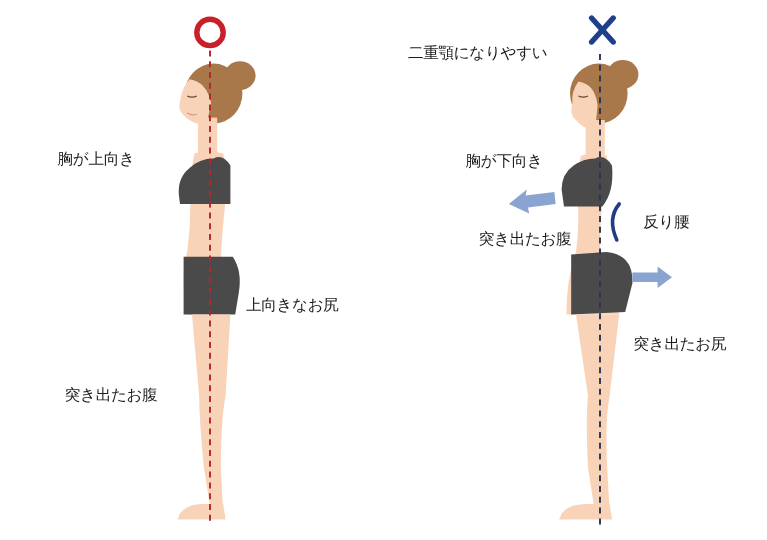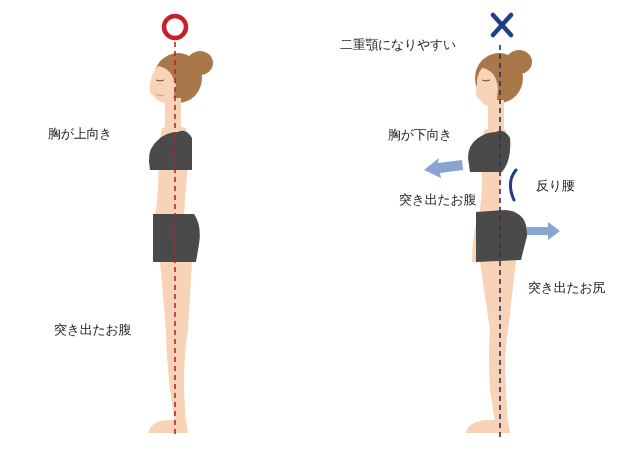--- a/index.html
+++ b/index.html
@@ -37,20 +37,21 @@
     <path d="M153,214 L194,214 Q202,226 199,244 L196,262 L153,262 Z" fill="#4a4a4a"></path>
 
     <path d="M160,262 L192,262 L188,330 Q184,350 184,390 L186,426 L176,428 L170,390 Q166,350 166,330 Z" fill="#f8d3b8"></path>
 
     <path d="M150,428 Q156,420 168,420 L186,420 L188,433 L148,433 Z" fill="#f8d3b8"></path>
 
     <line x1="175" y1="42" x2="175" y2="437" stroke="#b3272d" stroke-width="1.6" stroke-dasharray="5,4"></line>
   </svg>
 
   <div class="label" style="left:48px;top:127px;">胸が上向き</div>
+  <div class="label" style="left:205px;top:248px;">上向きなお尻</div>
   <div class="label" style="left:54px;top:323px;">突き出たお腹</div>
 </div>
 
 <div class="panel bad">
   <svg class="figure" viewBox="0 0 319 450">
 
     <g stroke="#1f3f8a" stroke-width="4.5" stroke-linecap="round">
       <line x1="173" y1="15" x2="191" y2="35"></line>
       <line x1="191" y1="15" x2="173" y2="35"></line>
     </g>

